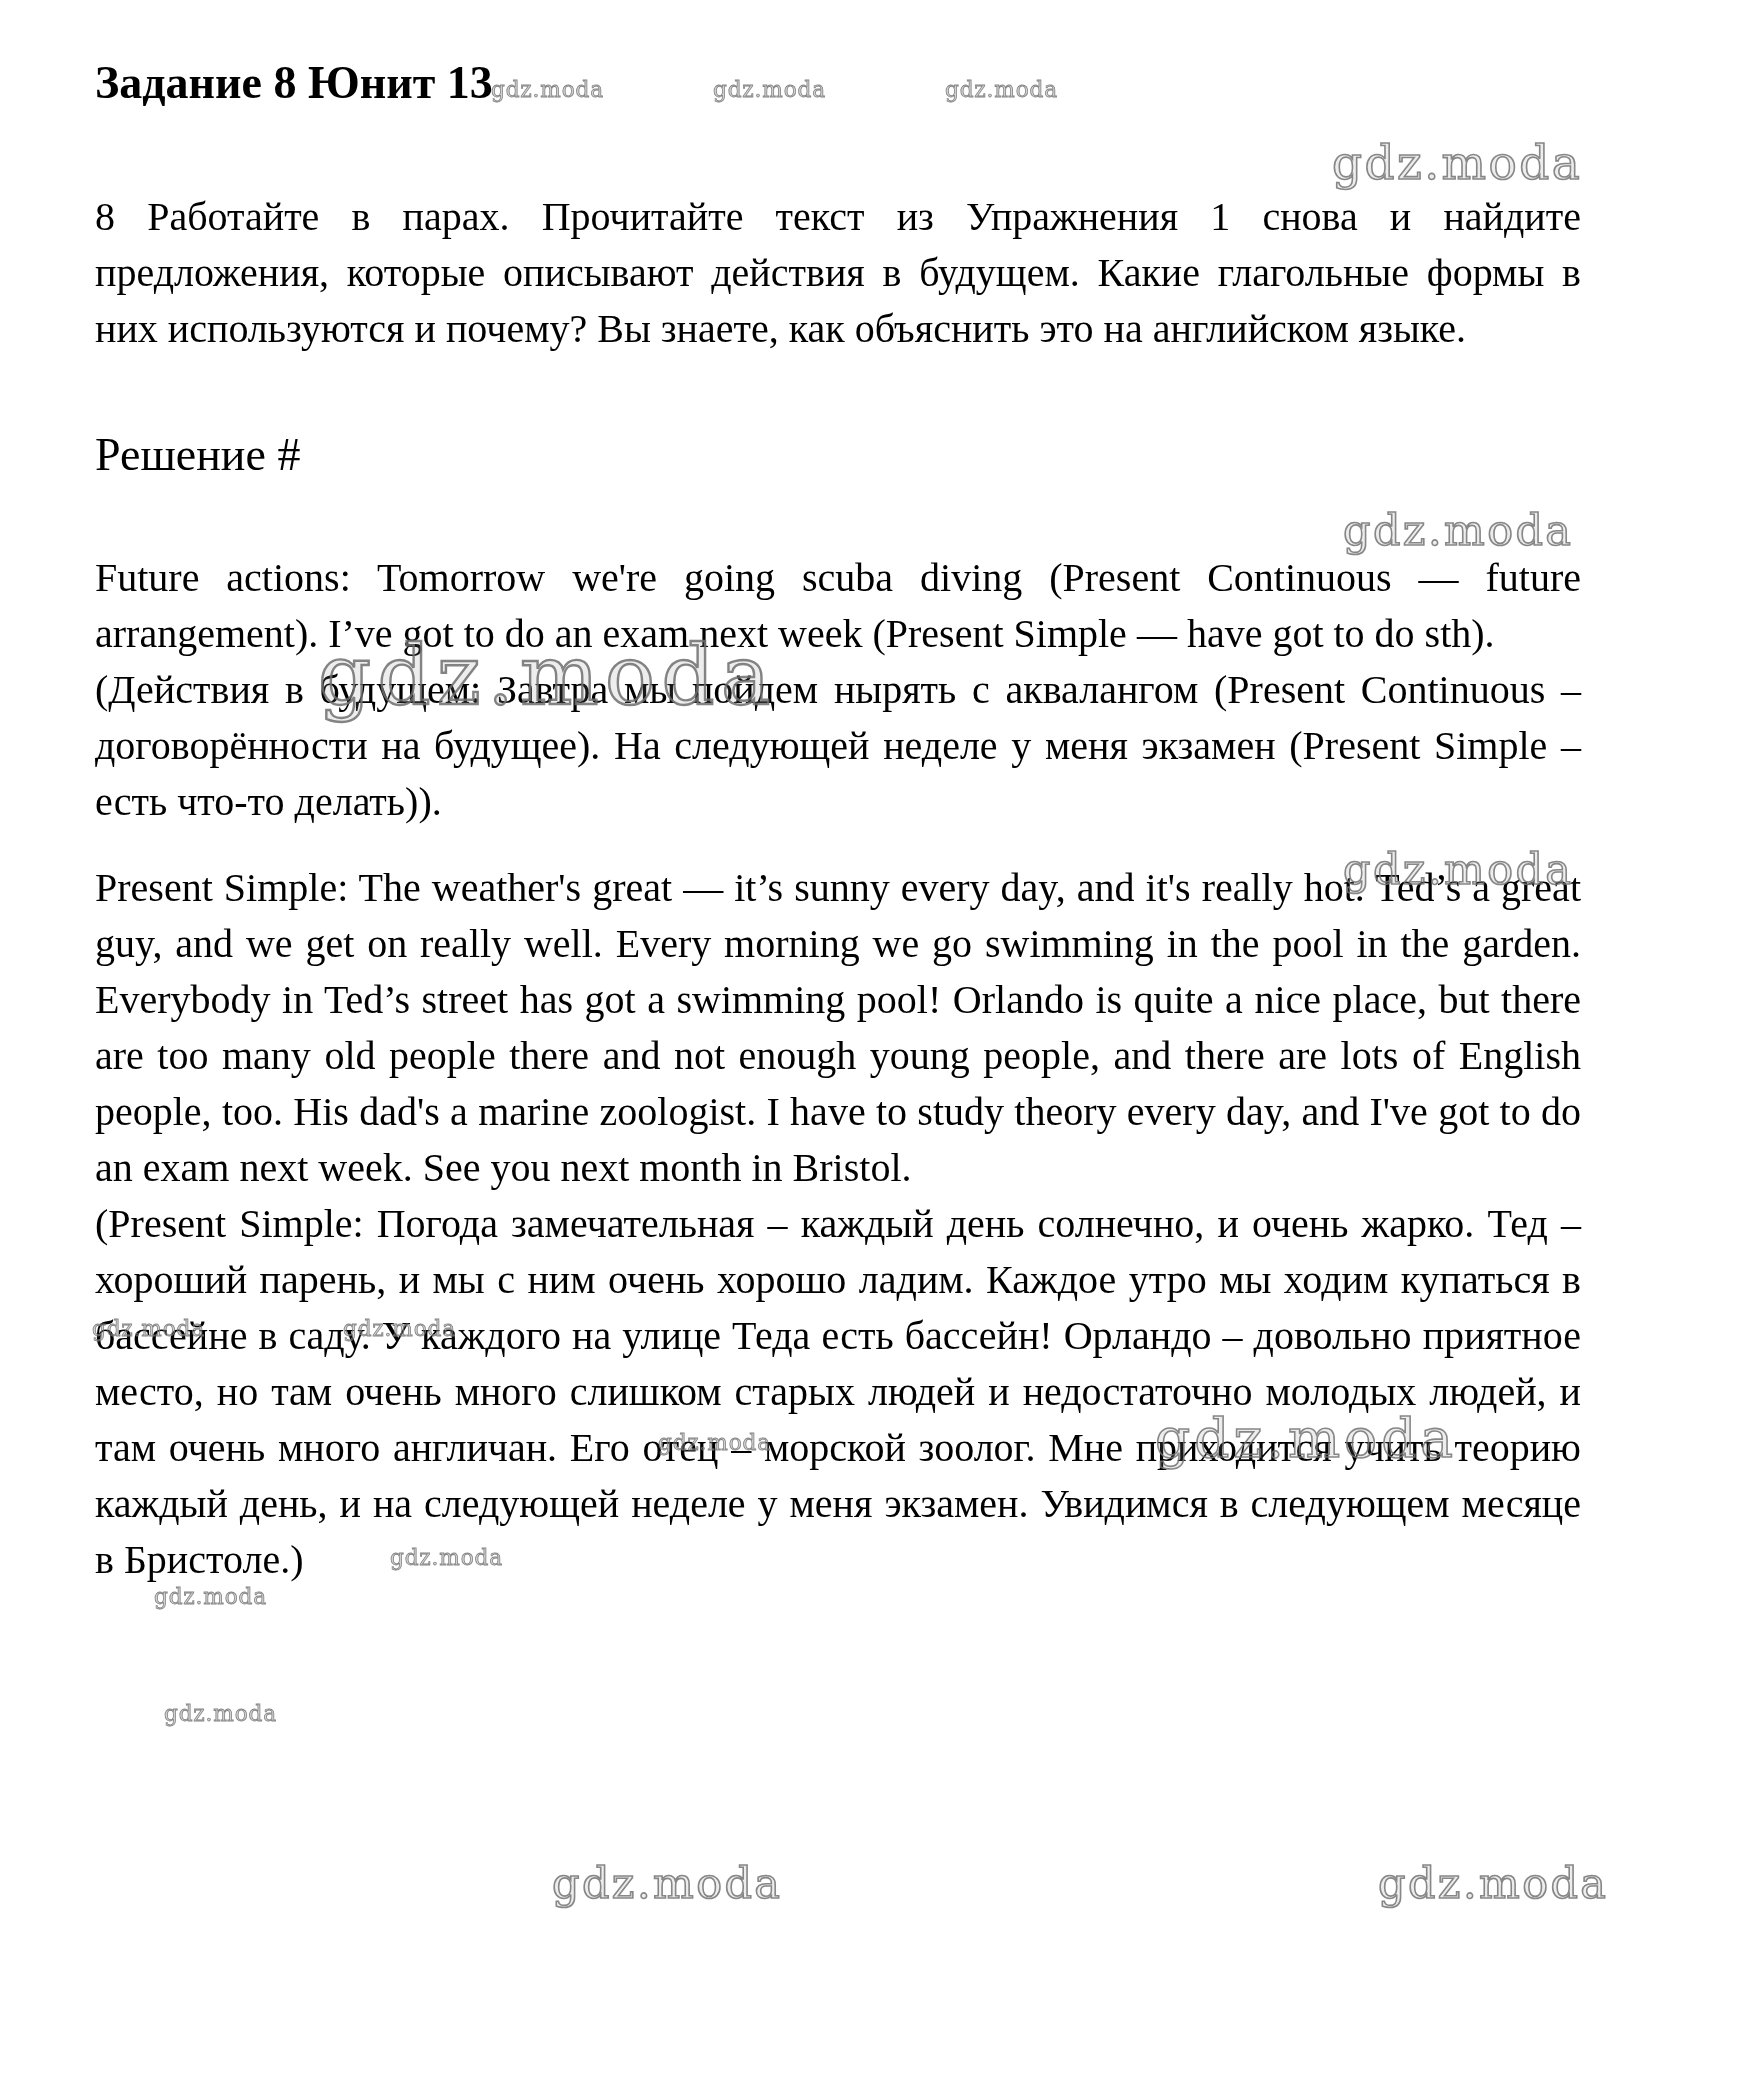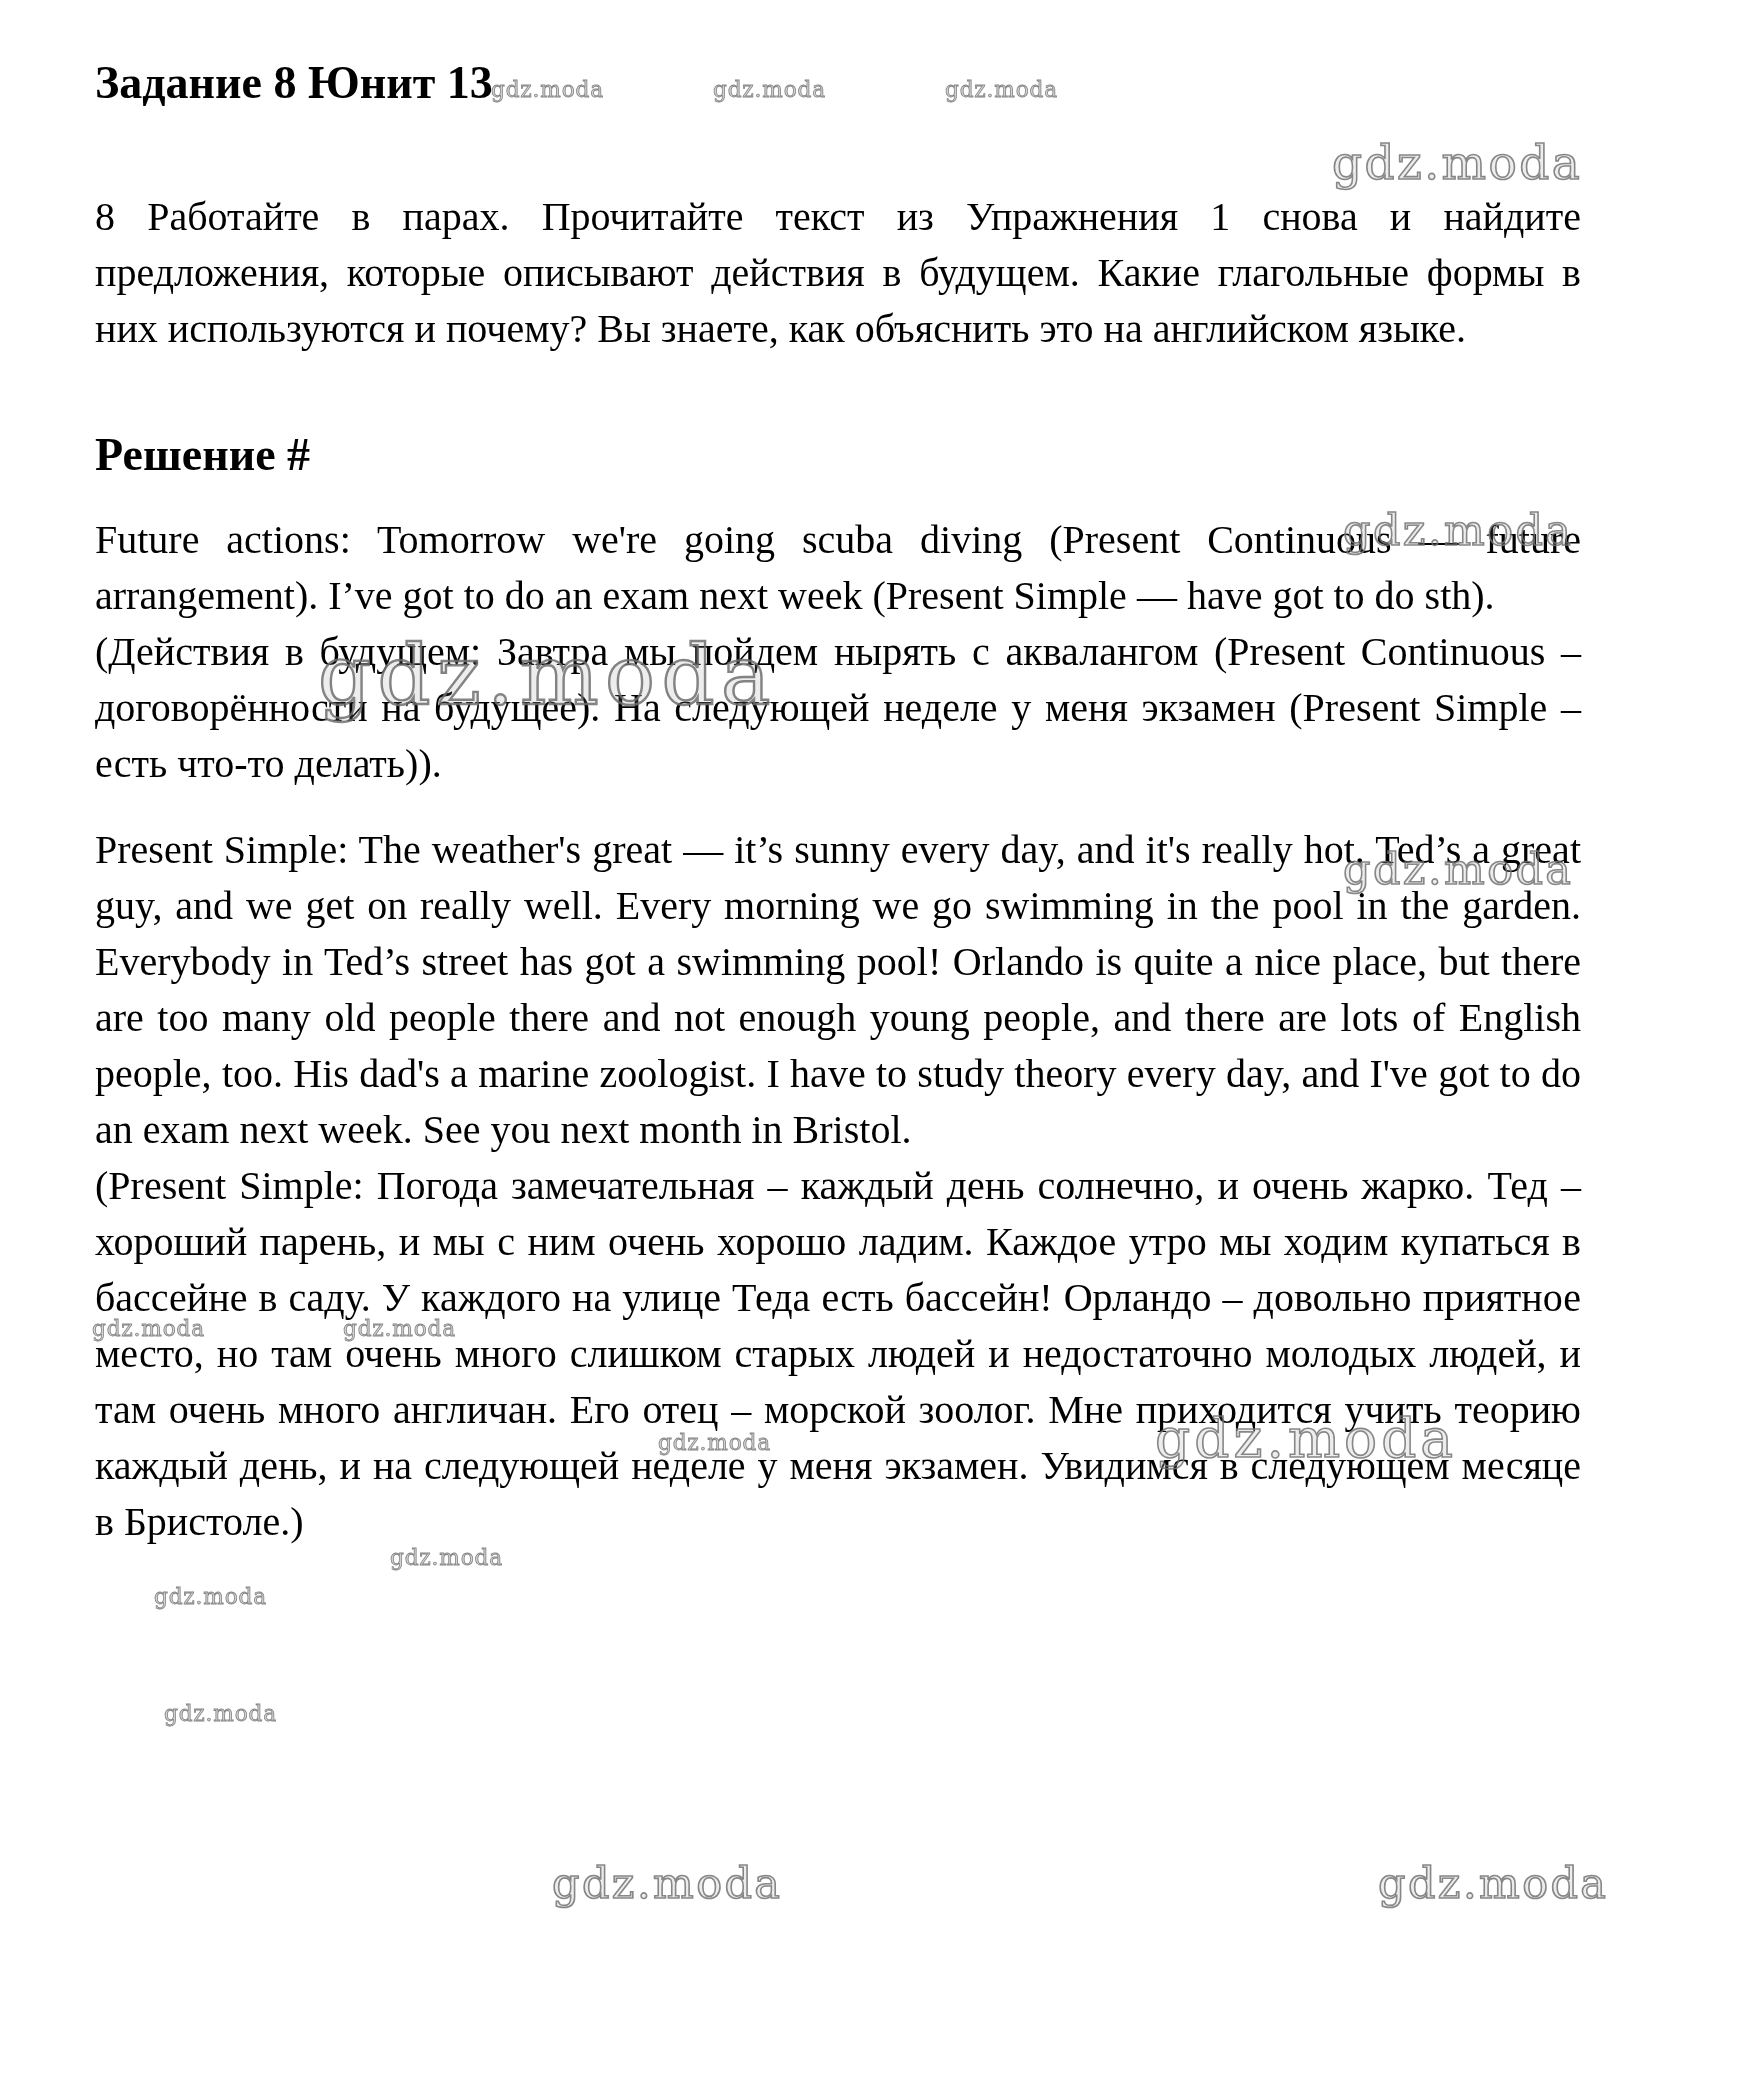--- a/index.html
+++ b/index.html
@@ -18,24 +18,24 @@
     color: #000000;
     overflow: hidden;
   }
   h1.doc-title {
     margin: 0 0 76px 0;
     font-size: 46px;
     line-height: 60px;
     font-weight: 700;
   }
   h2.solution-heading {
-    margin: 68px 0 27px 0;
+    margin: 68px 0 65px 0;
     font-size: 46px;
     line-height: 60px;
-    font-weight: 700;
+    font-weight: 400;
   }
   p.body {
     margin: 0;
     font-size: 40px;
     line-height: 56px;
     text-align: justify;
   }
   p.body.gap-top {
     margin-top: 30px;
   }

